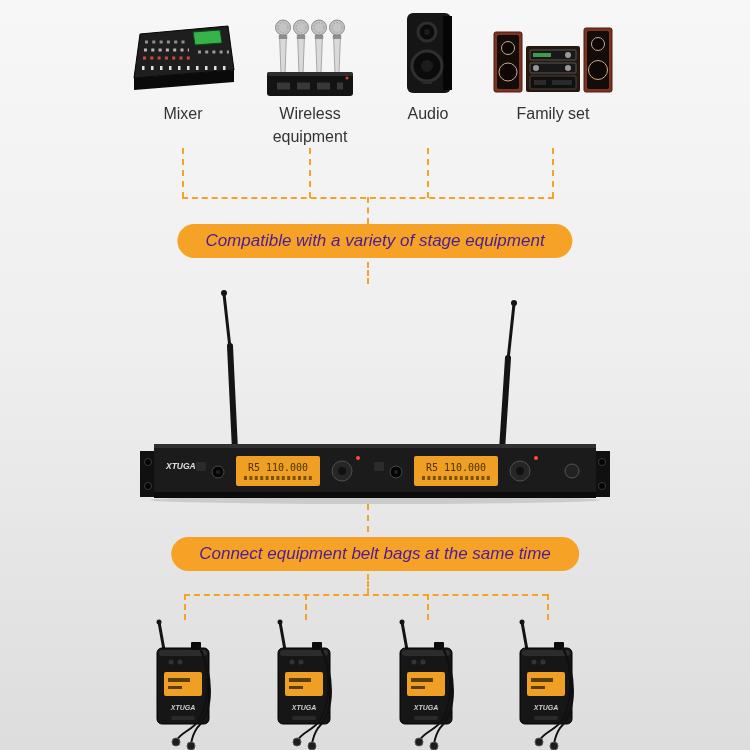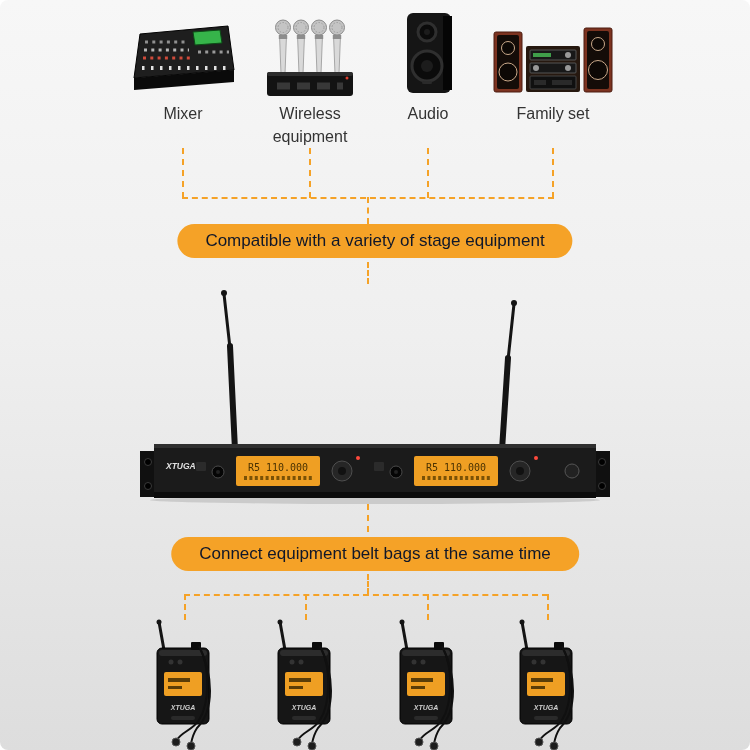--- a/index.html
+++ b/index.html
@@ -1,27 +1,27 @@
 <!DOCTYPE html>
 <html><head>
 <meta charset="utf-8">
 <style>
   * { margin:0; padding:0; box-sizing:border-box; }
   html,body { width:750px; height:750px; }
   body { font-family:"Liberation Sans", sans-serif; }
   .page { position:relative; width:750px; height:750px; overflow:hidden;
-          background:linear-gradient(180deg,#f7f7f7 0%,#efefef 45%,#dddddd 100%);border-radius:8px; }
+          background:linear-gradient(180deg,#f7f7f7 0%,#efefef 45%,#dddddd 100%); }
   .abs { position:absolute; }
   .eq-label { position:absolute; font-size:16px; color:#333; text-align:center; line-height:1.45; }
   .vdash { position:absolute; width:0; border-left:2px dashed #f5a227; }
   .hdash { position:absolute; height:0; border-top:2px dashed #f5a227; }
   .banner { position:absolute; left:50%; transform:translateX(-50%); height:34px;
-            background:#f5a227; border-radius:17px; color:#0f172a; font-size:17px;
+            background:#f5a227; border-radius:17px; color:#4c1d95; font-size:17px;
             display:flex; align-items:center; justify-content:center;
-            padding:0 28px; white-space:nowrap; }
+            padding:0 28px; white-space:nowrap;font-style:italic; }
   svg text { font-family:"Liberation Sans", sans-serif; }
   svg text.lcd { font-family:"DejaVu Sans Mono", monospace; }
 </style>
 </head>
 <body>
 
 <div class="page">
 
   <div class="abs" style="left:130px;top:16px">
     <svg width="106" height="80" viewBox="0 0 106 80">

